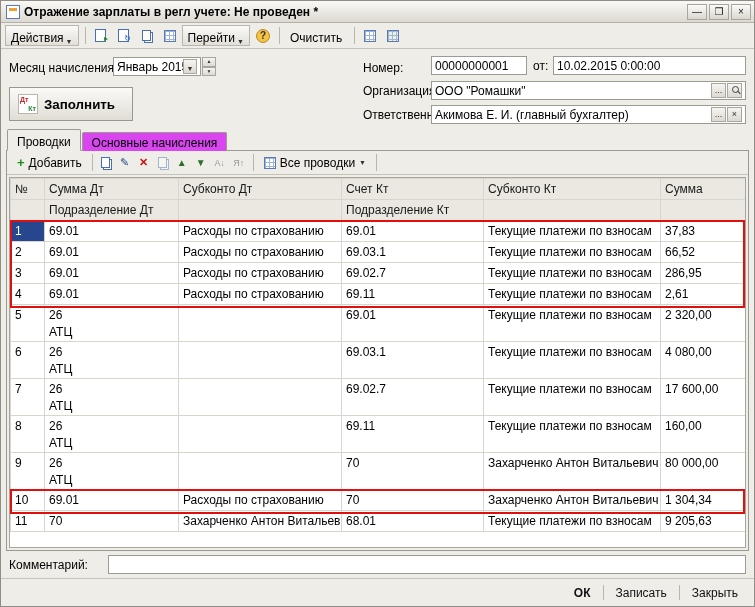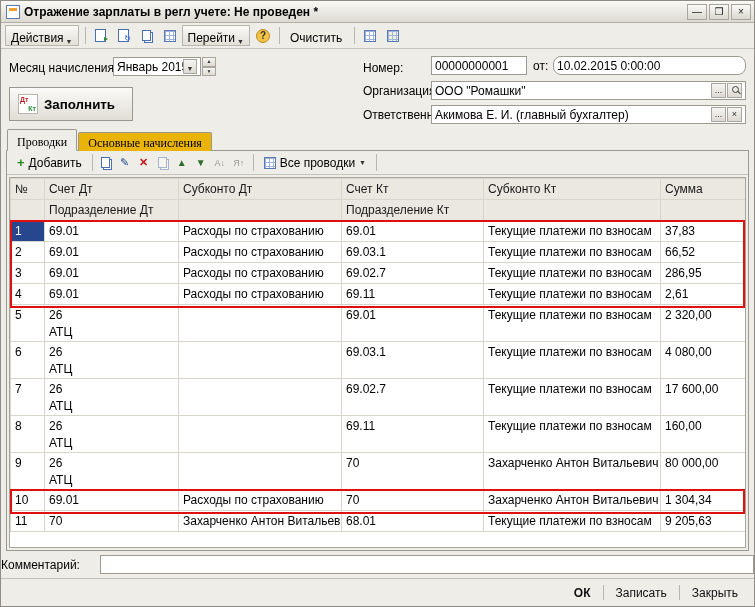--- a/index.html
+++ b/index.html
@@ -37,22 +37,22 @@
   .spinner { position:absolute; width:14px; height:19px; display:flex; flex-direction:column; }
   .spinner span { flex:1; border:1px solid #A9A69D; background:linear-gradient(#F6F5F2,#DCD9D1); font-size:5px; line-height:7px; text-align:center; color:#333; }
   .loupe { width:7px; height:7px; border:1px solid #444; border-radius:50%; display:inline-block; position:relative; margin:2px 0 0 2px; }
   .loupe::after { content:""; position:absolute; width:4px; height:1px; background:#444; right:-3px; bottom:-1px; transform:rotate(45deg); }
   .fill-btn { position:absolute; left:8px; top:38px; width:124px; height:34px; border:1px solid #9A978E; background:linear-gradient(#FBFAF8,#E0DDD5); display:flex; align-items:center; gap:6px; padding:0 8px; font-weight:bold; }
   .dtkt { width:20px; height:20px; position:relative; background:#fff; border:1px solid #B9B6AD; font-size:7px; font-weight:bold; }
   .dtkt .dt { position:absolute; left:1px; top:1px; color:#C22; }
   .dtkt .kt { position:absolute; right:1px; bottom:1px; color:#283; }
 
   
-  .tabs { display:flex; align-items:flex-end; padding:0 8px 0 6px; position:relative; z-index:2; margin-bottom:-1px; height:22px; flex:0 0 22px;font-family:Liberation Serif, serif; }
-  .tab { padding:3px 9px 2px; border:1px solid #9A9A91; border-bottom:none; border-radius:2px 2px 0 0; background:#eab308; margin-right:1px; height:19px; white-space:nowrap; }
+  .tabs { display:flex; align-items:flex-end; padding:0 8px 0 6px; position:relative; z-index:2; margin-bottom:-1px; height:22px; flex:0 0 22px; }
+  .tab { padding:3px 9px 2px; border:1px solid #9A9A91; border-bottom:none; border-radius:2px 2px 0 0; background:#d946ef; margin-right:1px; height:19px; white-space:nowrap; }
   .tab.active { background:#EFEDE8; height:22px; padding-top:5px; border-bottom:1px solid #EFEDE8; }
 
   
   .tab-panel { flex:1; margin:0 5px; border:1px solid #9A9A91; background:#EFEDE8; display:flex; flex-direction:column; min-height:0; }
   .grid-toolbar { height:24px; flex:0 0 24px; display:flex; align-items:center; padding:0 4px; border-bottom:1px solid #C6C3BA; white-space:nowrap; }
   .gbtn { height:20px; display:inline-flex; align-items:center; gap:4px; padding:0 5px; border:1px solid transparent; }
   .gico { width:18px; height:18px; display:inline-flex; align-items:center; justify-content:center; margin-right:1px; font-size:11px; }
   .plus { color:#1E8A1E; font-weight:bold; font-size:13px; }
   .pencil { color:#28508F; font-size:11px; }
   .delx { color:#C41A1A; font-weight:bold; font-size:11px; }
@@ -67,21 +67,21 @@
   table.grid th, table.grid td { border:1px solid #D8D6CC; padding:2px 4px 0; vertical-align:top; white-space:nowrap; overflow:hidden; text-align:left; font-weight:normal; line-height:17px; }
   table.grid thead th { background:#EAE8E0; height:21px; color:#1a1a1a; }
   table.grid tbody td { height:21px; }
   tr.row-double td { height:38px; }
   td.num-cell { text-align:right; }
   td.sum-cell { text-align:right; }
   td.sel-num { background:#26478D; color:#fff; }
   .red-box { position:absolute; left:0; right:0; border:2px solid #E01010; pointer-events:none; z-index:5; }
 
   
-  .comment-row { height:27px; flex:0 0 27px; display:flex; align-items:center; padding:0 0; gap:20px; }
+  .comment-row { height:27px; flex:0 0 27px; display:flex; align-items:center; padding:0 8px; gap:20px; }
   .comment-row input { flex:1; height:19px; border:1px solid #9C9A91; background:#fff; font-family:inherit; font-size:12px; padding:0 3px; }
   .footer { height:28px; flex:0 0 28px; border-top:1px solid #C6C3BA; display:flex; align-items:center; justify-content:flex-end; padding:0 10px; gap:6px; }
   .fbtn { background:transparent; border:none; font-family:inherit; font-size:12px; padding:2px 6px; color:#111; }
   .fbtn.ok { font-weight:bold; }
   .fsep { width:1px; height:15px; background:#B9B6AD; }
 </style>
 </head>
 <body>
 
 <div class="window">
@@ -153,21 +153,21 @@
         <span class="kt">Кт</span>
       </span>
       <span>Заполнить</span>
     </button>
 
     <span class="flabel" style="left:362px; top:12px;">Номер:</span>
     <div class="field" style="left:430px; top:7px; width:96px;">
       <span class="txt">00000000001</span>
     </div>
     <span class="flabel" style="left:532px; top:10px;">от:</span>
-    <div class="field" style="left:552px; top:7px; width:193px;border-radius:8px;">
+    <div class="field" style="left:552px; top:7px; width:193px;">
       <span class="txt">10.02.2015  0:00:00</span>
     </div>
 
     <span class="flabel" style="left:362px; top:35px;">Организация:</span>
     <div class="field" style="left:430px; top:32px; width:315px;">
       <span class="txt">ООО "Ромашки"</span>
       <span class="mini">...</span>
       <span class="mini"><span class="loupe"></span></span>
     </div>
 
@@ -219,21 +219,21 @@
           <col style="width:34px">
             <col style="width:134px">
             <col style="width:163px">
           <col style="width:142px">
             <col style="width:177px">
             <col style="width:87px">
         </colgroup>
         <thead>
           <tr>
             <th>№</th>
-            <th>Счет Дт</th>
+            <th>Сумма Дт</th>
             <th>Субконто Дт</th>
             <th>Счет Кт</th>
             <th>Субконто Кт</th>
             <th>Сумма</th>
           </tr>
           <tr>
             <th></th>
             <th>Подразделение Дт</th>
             <th></th>
             <th>Подразделение Кт</th>

